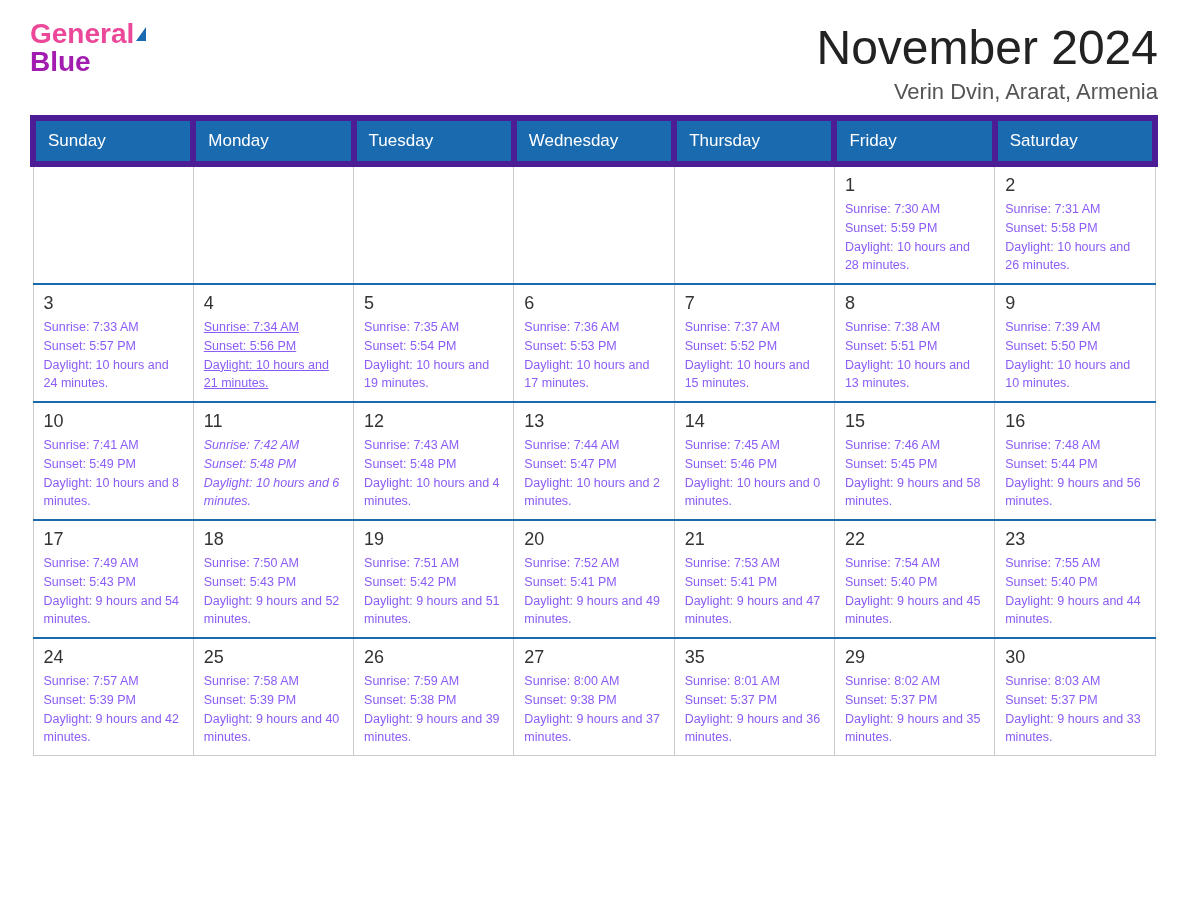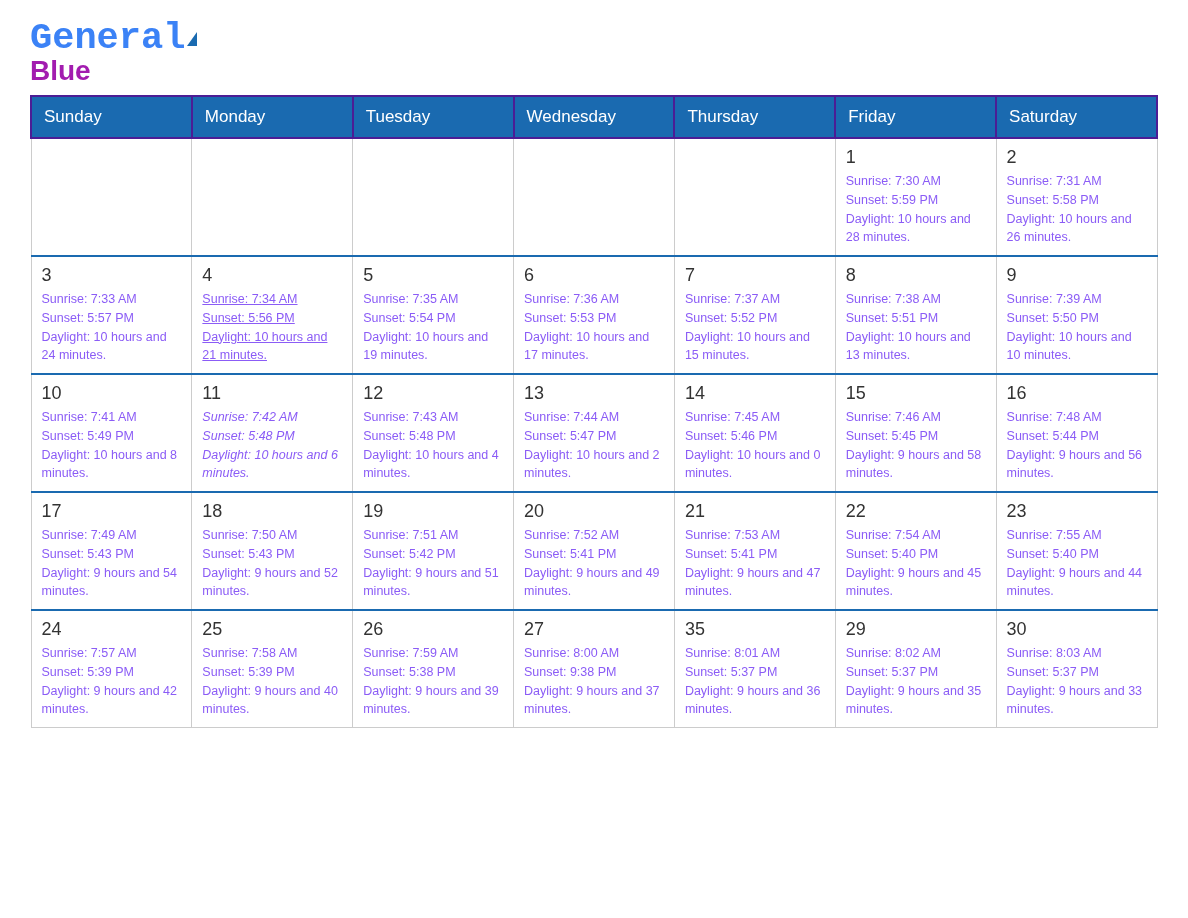--- a/index.html
+++ b/index.html
@@ -16,25 +16,24 @@
       justify-content: space-between;
       align-items: flex-start;
       margin-bottom: 10px;
     }
     .logo {
       display: flex;
       flex-direction: column;
       align-items: flex-start;
     }
     .logo-general {
-      font-size: 37px;
+      font-size: 28px;
       font-weight: bold;
-      color: #3b82f6;
+      color: #ec4899;
       line-height: 1;
-      font-family: Liberation Mono, monospace;
     }
     .logo-blue {
       font-size: 28px;
       font-weight: bold;
       color: #a21caf;
       line-height: 1;
     }
     .logo-triangle {
       display: inline-block;
       width: 0;
@@ -67,21 +66,21 @@
       border-collapse: collapse;
       margin-top: 10px;
     }
     .calendar-table th {
       background-color: #1a6ab0;
       color: #fff;
       text-align: left;
       padding: 10px 12px;
       font-size: 17px;
       font-weight: normal;
-      border: 2px solid #4c1d95;
+      border: 6px solid #4c1d95;
     }
     .calendar-table td {
       vertical-align: top;
       padding: 8px 10px;
       border: 1px solid #ccc;
       width: 14.28%;
       min-height: 120px;
       background: #fff;
     }
     .day-number {
@@ -108,20 +107,24 @@
 <div class="header-section">
   <div class="logo">
     <div class="logo-line">
       <span class="logo-general">General</span>
       <span class="logo-triangle"></span>
     </div>
     <div>
       <span class="logo-blue">Blue</span>
     </div>
   </div>
+  <div class="title-section">
+    <div class="calendar-title">November 2024</div>
+    <div class="calendar-subtitle">Verin Dvin, Ararat, Armenia</div>
+  </div>
 </div>
 
 <table class="calendar-table">
   <thead>
     <tr>
     <th>Sunday</th>
         <th>Monday</th>
         <th>Tuesday</th>
         <th>Wednesday</th>
         <th>Thursday</th>

